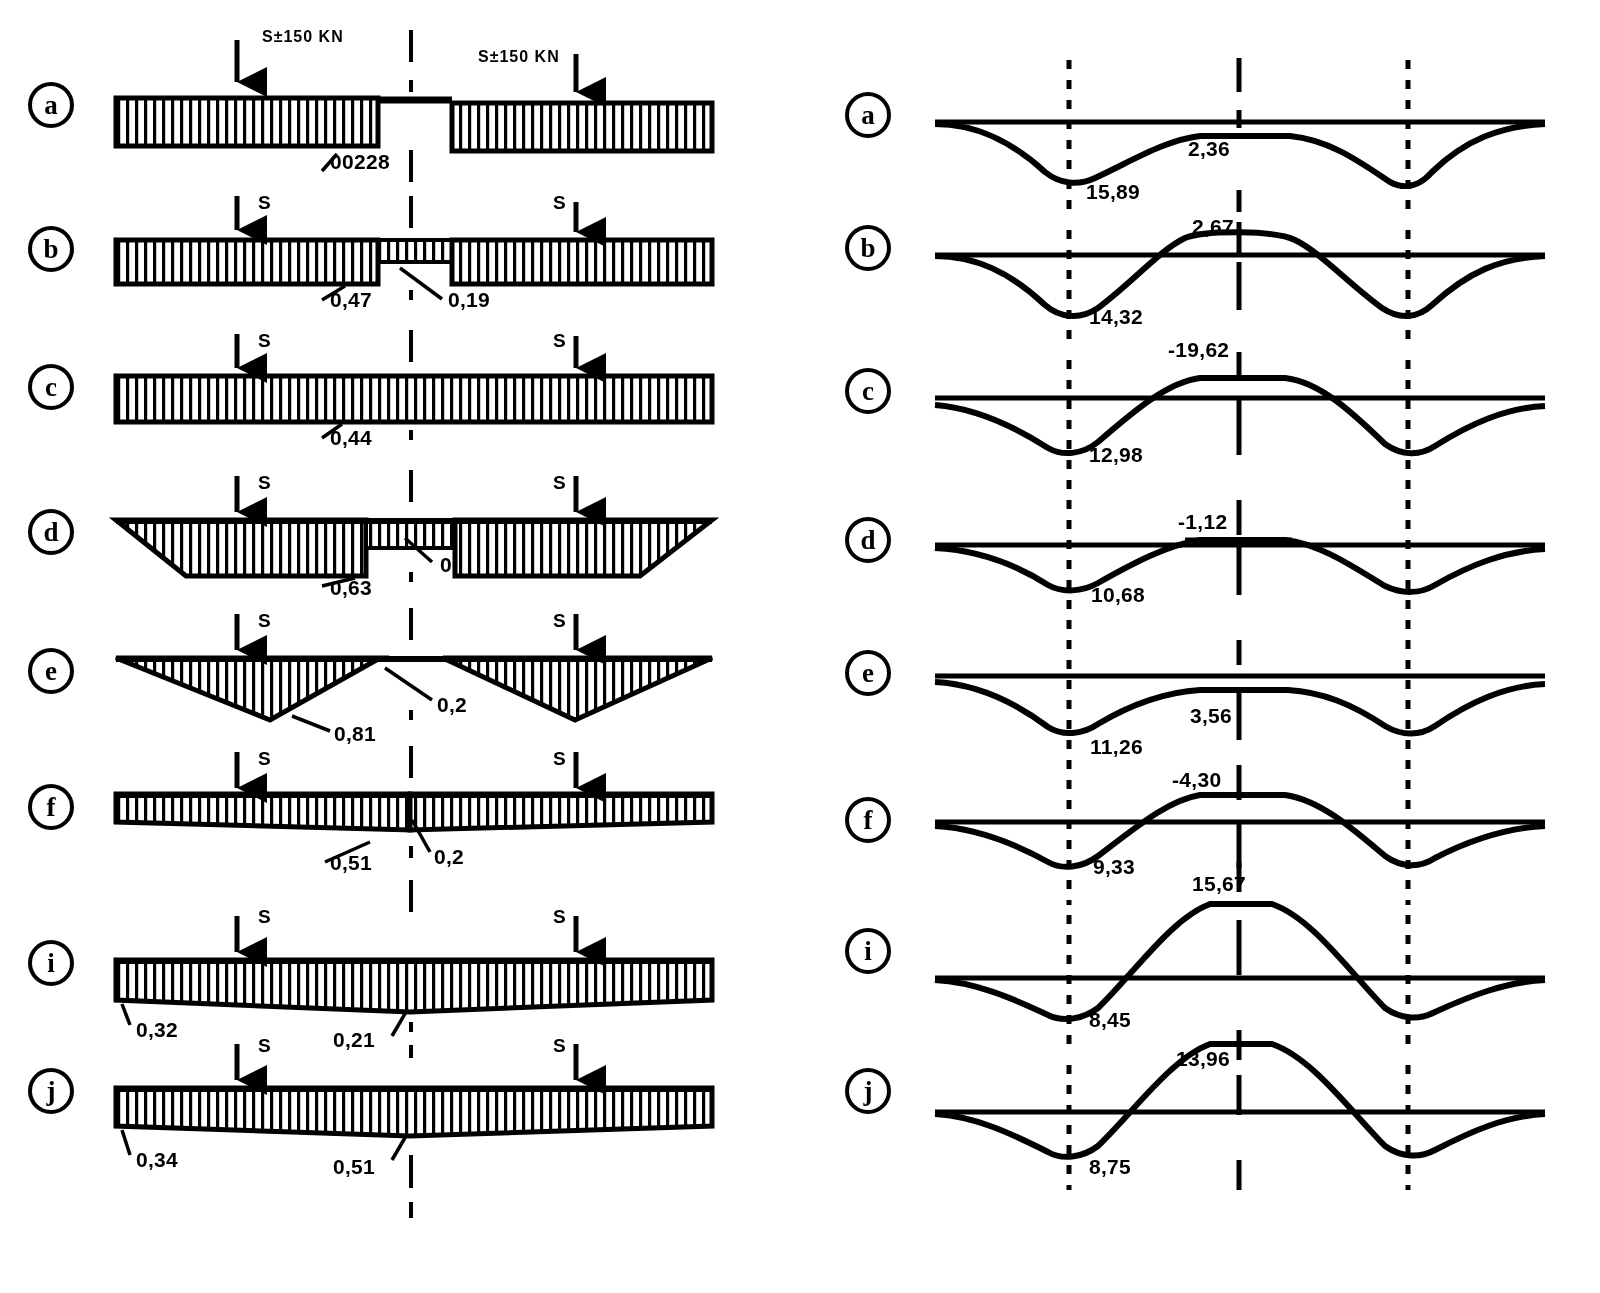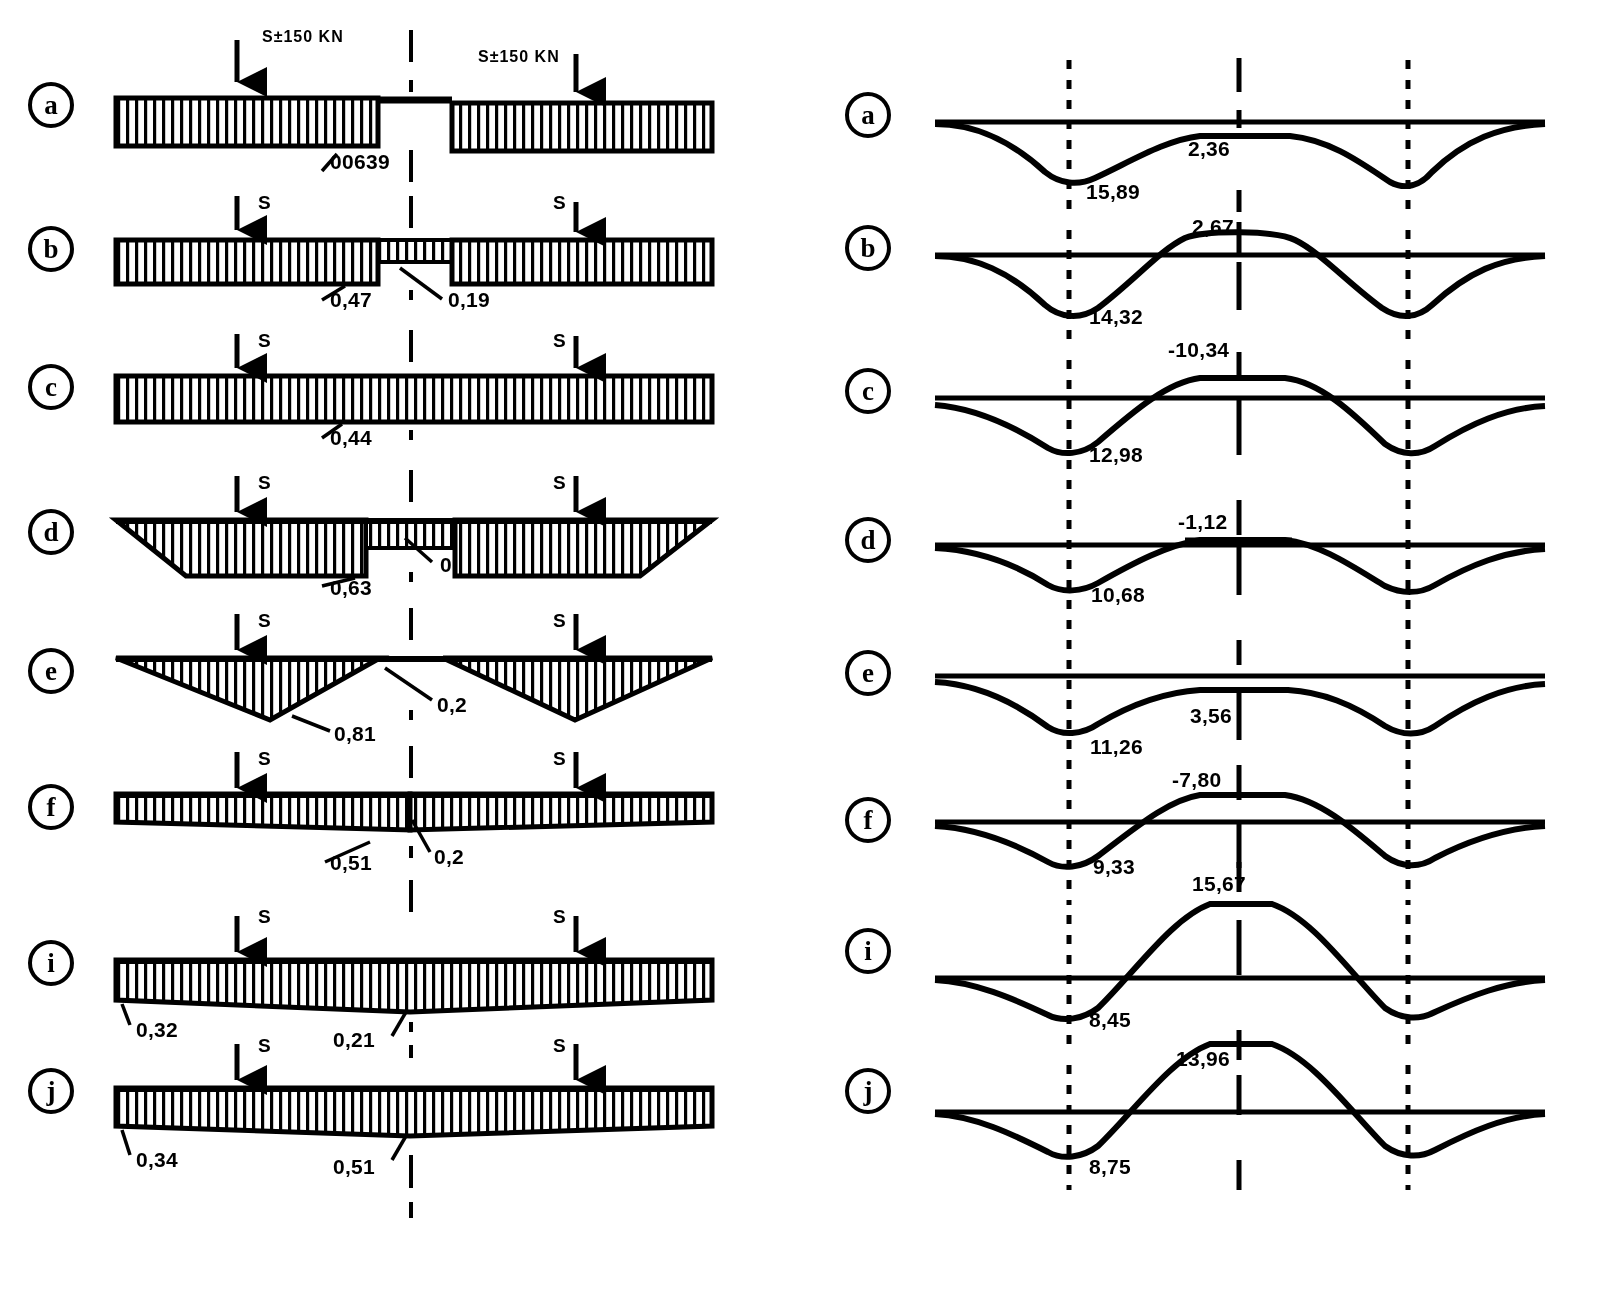--- a/index.html
+++ b/index.html
@@ -99,21 +99,21 @@
 
   <div class="loadlabel" style="left:258px;top:748px">S</div>
   <div class="loadlabel" style="left:553px;top:748px">S</div>
 
   <div class="loadlabel" style="left:258px;top:906px">S</div>
   <div class="loadlabel" style="left:553px;top:906px">S</div>
 
   <div class="loadlabel" style="left:258px;top:1035px">S</div>
   <div class="loadlabel" style="left:553px;top:1035px">S</div>
 
-  <div class="val" style="left:330px;top:150px">00639</div>
+  <div class="val" style="left:330px;top:150px">00228</div>
 
   <div class="val" style="left:330px;top:288px">0,47</div>
   <div class="val" style="left:448px;top:288px">0,19</div>
 
   <div class="val" style="left:330px;top:426px">0,44</div>
 
   <div class="val" style="left:330px;top:576px">0,63</div>
   <div class="val" style="left:440px;top:553px">0,17</div>
 
   <div class="val" style="left:334px;top:722px">0,81</div>
@@ -127,30 +127,30 @@
 
   <div class="val" style="left:136px;top:1148px">0,34</div>
   <div class="val" style="left:333px;top:1155px">0,51</div>
 
   <div class="val" style="left:1188px;top:137px">2,36</div>
   <div class="val" style="left:1086px;top:180px">15,89</div>
 
   <div class="val" style="left:1192px;top:215px">2,67</div>
   <div class="val" style="left:1089px;top:305px">14,32</div>
 
-  <div class="val" style="left:1168px;top:338px">-10,34</div>
+  <div class="val" style="left:1168px;top:338px">-19,62</div>
   <div class="val" style="left:1089px;top:443px">12,98</div>
 
   <div class="val" style="left:1178px;top:510px">-1,12</div>
   <div class="val" style="left:1091px;top:583px">10,68</div>
 
   <div class="val" style="left:1190px;top:704px">3,56</div>
   <div class="val" style="left:1090px;top:735px">11,26</div>
 
-  <div class="val" style="left:1172px;top:768px">-7,80</div>
+  <div class="val" style="left:1172px;top:768px">-4,30</div>
   <div class="val" style="left:1093px;top:855px">9,33</div>
 
   <div class="val" style="left:1192px;top:872px">15,67</div>
   <div class="val" style="left:1089px;top:1008px">8,45</div>
 
   <div class="val" style="left:1176px;top:1047px">13,96</div>
   <div class="val" style="left:1089px;top:1155px">8,75</div>
 
   <svg width="1600" height="1293" viewBox="0 0 1600 1293">
     <defs>

